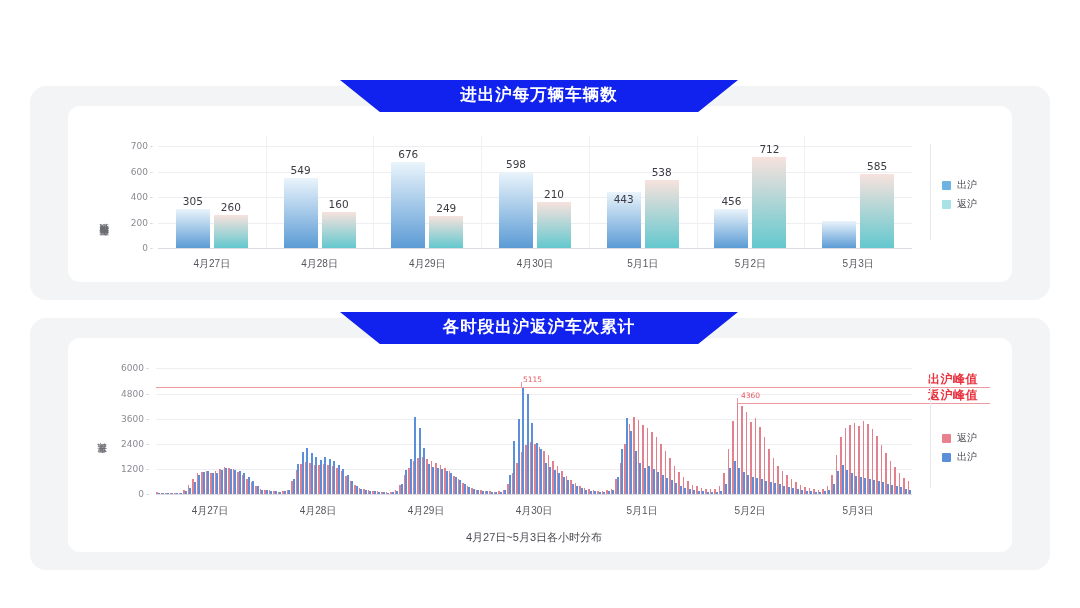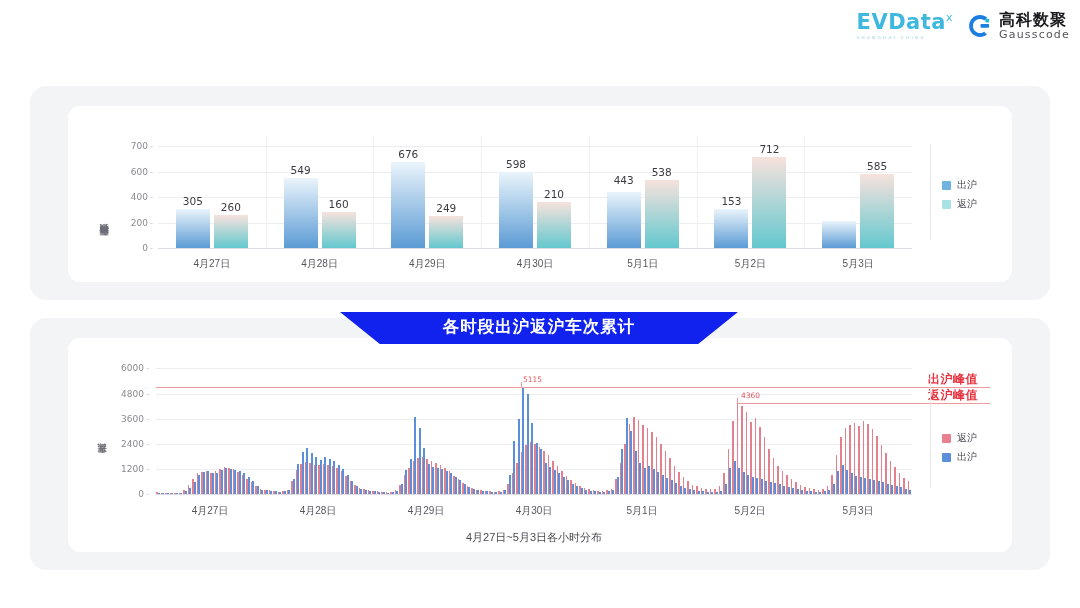--- a/index.html
+++ b/index.html
@@ -122,42 +122,26 @@
   .caption {
     position: absolute; font-size: 11px; color: #4a4a52;
     transform: translateX(-50%); white-space: nowrap;
   }
 </style>
 </head>
 <body>
 
 <div id="page">
 
-  <div class="logo-bar">
-    <div class="logo-ev">
-      <div class="word">
-        <span class="ev">EVData</span><span class="xmark">x</span>
-      </div>
-      <div class="sub">SHANGHAI CHINA</div>
-    </div>
-    <div class="logo-gauss">
-      <svg class="gmark" viewBox="0 0 32 32">
-        <path d="M16 2.6C8.6 2.6 2.6 8.6 2.6 16S8.6 29.4 16 29.4c3.2 0 6.2-1.1 8.5-3l-3.4-3.4c-1.4 1.1-3.2 1.7-5.1 1.7-4.8 0-8.7-3.9-8.7-8.7S11.2 7.3 16 7.3c2.1 0 4 .7 5.5 2l3.3-3.4C22.5 3.8 19.4 2.6 16 2.6z" fill="#1a7fe0"></path>
-        <rect x="16.6" y="13.6" width="10.6" height="4.6" rx="1.2" fill="#1a7fe0"></rect>
-        <rect x="22.6" y="7.2" width="4.6" height="4.6" rx="1.2" fill="#19b9d6"></rect>
-      </svg>
-      <div class="gtext">
-        <span class="cn">高科数聚</span>
-        <span class="en">Gausscode</span>
-      </div>
-    </div>
-  </div>
 
   <div class="panel" style="left:30px; top:86px; width:1020px; height:214px;"></div>
   <div class="panel-inner" style="left:68px; top:106px; width:944px; height:176px;"></div>
+  <div class="banner" style="left:340px; top:80px; width:398px; height:32px;">
+    <span>进出沪每万辆车辆数</span>
+  </div>
   <div class="chart" id="chart1" style="left:68px; top:106px; width:944px; height:176px;">
       <div class="axis-label-y" style="left:30px; top:36px; height:102px;">每万辆出行车辆数</div>
       <div class="ytick" style="top:142px; width:40px; left:40px;">0</div>
       <div class="ytickdash" style="top:142px; left:82px;">-</div>
       <div class="axisline" style="top:142px; left:90px; width:754px;"></div>
       <div class="ytick" style="top:116.54545454545455px; width:40px; left:40px;">200</div>
       <div class="ytickdash" style="top:116.54545454545455px; left:82px;">-</div>
       <div class="gridline" style="top:116.54545454545455px; left:90px; width:754px;"></div>
       <div class="ytick" style="top:91.0909090909091px; width:40px; left:40px;">400</div>
       <div class="ytickdash" style="top:91.0909090909091px; left:82px;">-</div>
@@ -186,27 +170,27 @@
       <div class="barlabel" style="left:378.2857142857143px; top:96.30909090909091px;">249</div>
       <div class="xtick" style="left:359.2857142857143px; top:151px;">4月29日</div>
       <div class="gridline" style="top:30px; left:413.1428571428571px; width:1px; height:112px; background:#f0f1f4;"></div>
       <div class="bar" style="left:430.99999999999994px; top:65.89090909090909px; width:34px; height:76.10909090909091px;background:linear-gradient(to bottom, #eaf4fb 0%, #5b9bd5 100%);"></div>
       <div class="barlabel" style="left:447.99999999999994px; top:51.89090909090909px;">598</div>
       <div class="bar" style="left:468.99999999999994px; top:96.18181818181819px; width:34px; height:45.81818181818182px;background:linear-gradient(to bottom, #f7e2dd 0%, #63c8ce 100%);"></div>
       <div class="barlabel" style="left:485.99999999999994px; top:82.18181818181819px;">210</div>
       <div class="xtick" style="left:466.99999999999994px; top:151px;">4月30日</div>
       <div class="gridline" style="top:30px; left:520.8571428571429px; width:1px; height:112px; background:#f0f1f4;"></div>
       <div class="bar" style="left:538.7142857142858px; top:85.61818181818182px; width:34px; height:56.38181818181818px;background:linear-gradient(to bottom, #eaf4fb 0%, #5b9bd5 100%);"></div>
-      <div class="barlabel" style="left:555.7142857142858px; top:68px;">443</div>
+      <div class="barlabel" style="left:555.7142857142858px; top:87px;">443</div>
       <div class="bar" style="left:576.7142857142858px; top:73.52727272727273px; width:34px; height:68.47272727272727px;background:linear-gradient(to bottom, #f7e2dd 0%, #63c8ce 100%);"></div>
       <div class="barlabel" style="left:593.7142857142858px; top:59.52727272727273px;">538</div>
       <div class="xtick" style="left:574.7142857142858px; top:151px;">5月1日</div>
       <div class="gridline" style="top:30px; left:628.5714285714286px; width:1px; height:112px; background:#f0f1f4;"></div>
       <div class="bar" style="left:646.4285714285714px; top:102.92727272727272px; width:34px; height:39.07272727272728px;background:linear-gradient(to bottom, #eaf4fb 0%, #5b9bd5 100%);"></div>
-      <div class="barlabel" style="left:663.4285714285714px; top:88.92727272727272px;">153</div>
+      <div class="barlabel" style="left:663.4285714285714px; top:88.92727272727272px;">456</div>
       <div class="bar" style="left:684.4285714285714px; top:51.381818181818176px; width:34px; height:90.61818181818182px;background:linear-gradient(to bottom, #f7e2dd 0%, #63c8ce 100%);"></div>
       <div class="barlabel" style="left:701.4285714285714px; top:37.381818181818176px;">712</div>
       <div class="xtick" style="left:682.4285714285714px; top:151px;">5月2日</div>
       <div class="gridline" style="top:30px; left:736.2857142857142px; width:1px; height:112px; background:#f0f1f4;"></div>
       <div class="bar" style="left:754.1428571428571px; top:114.5090909090909px; width:34px; height:27.490909090909092px;background:linear-gradient(to bottom, #eaf4fb 0%, #5b9bd5 100%);"></div>
       <div class="barlabel" style="left:810px; top:100.5090909090909px;">216</div>
       <div class="bar" style="left:792.1428571428571px; top:67.54545454545455px; width:34px; height:74.45454545454545px;background:linear-gradient(to bottom, #f7e2dd 0%, #63c8ce 100%);"></div>
       <div class="barlabel" style="left:809.1428571428571px; top:53.54545454545455px;">585</div>
       <div class="xtick" style="left:790.1428571428571px; top:151px;">5月3日</div>
       <div class="legend-divider" style="left:862px; top:38px; height:96px;"></div>

